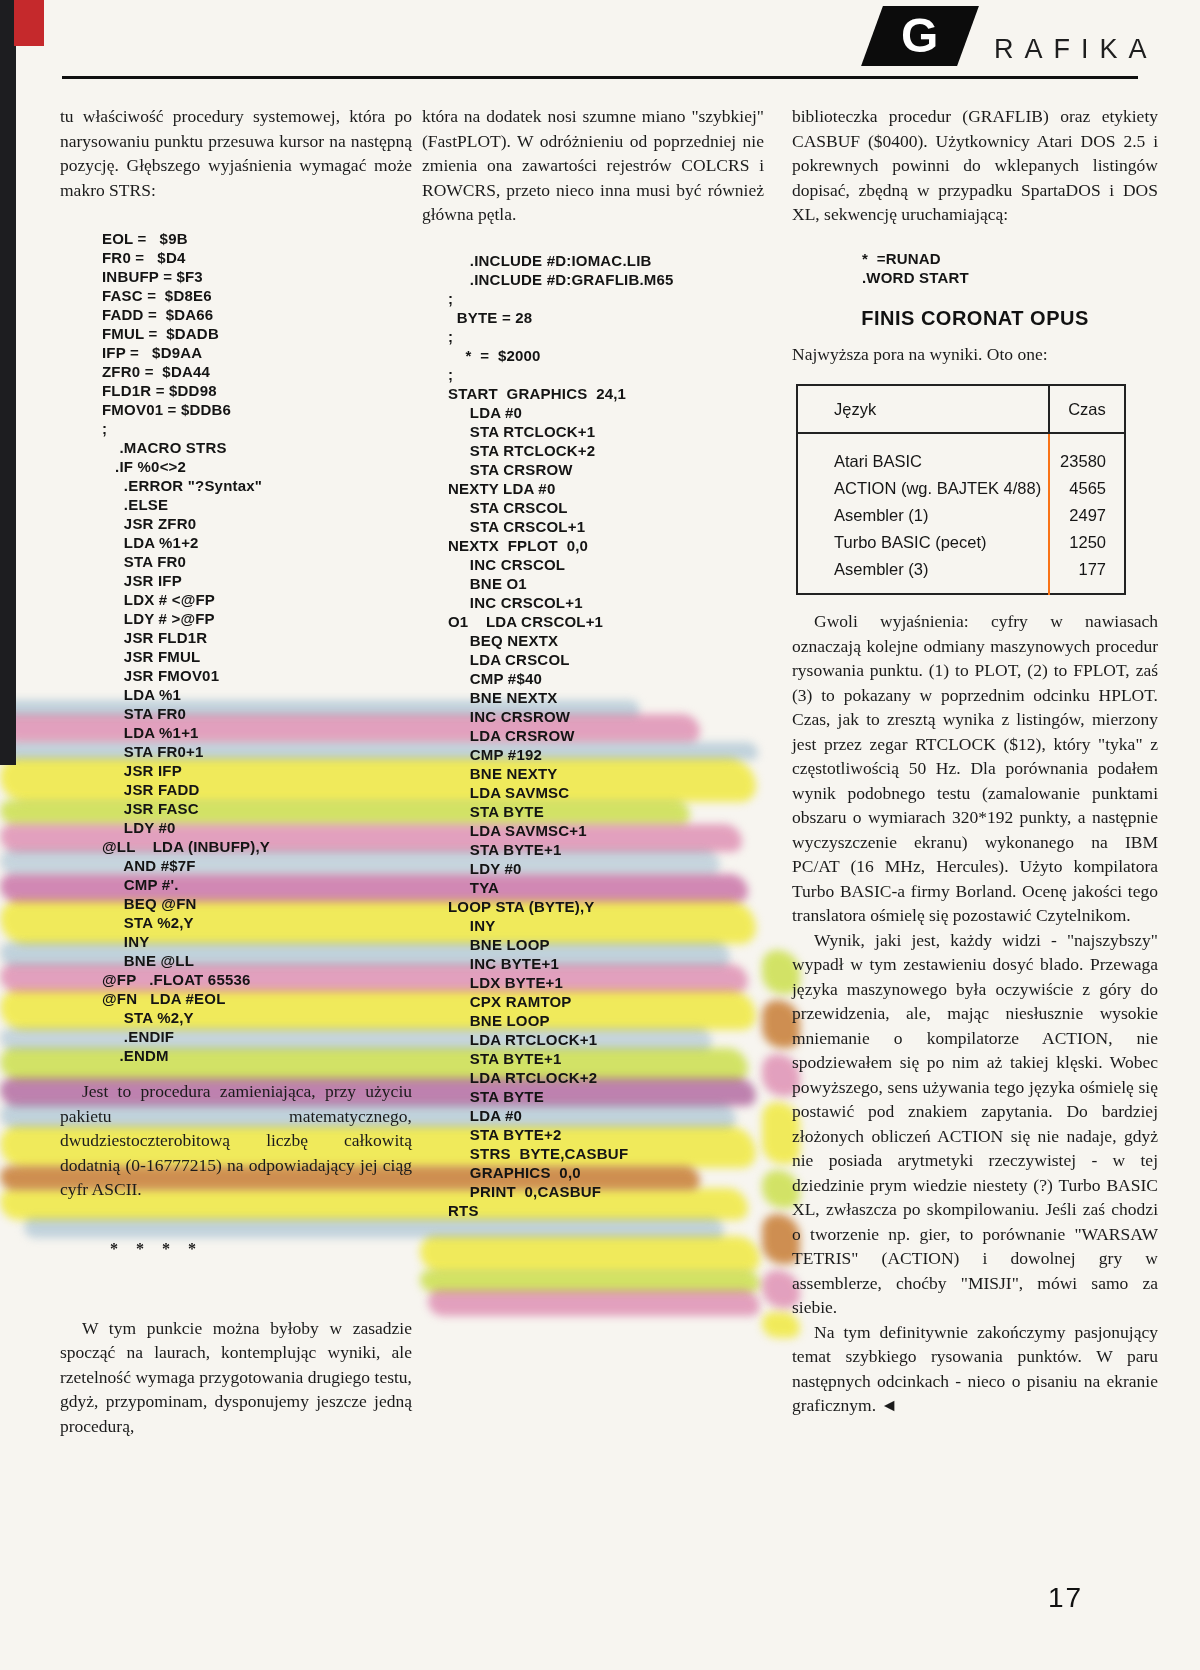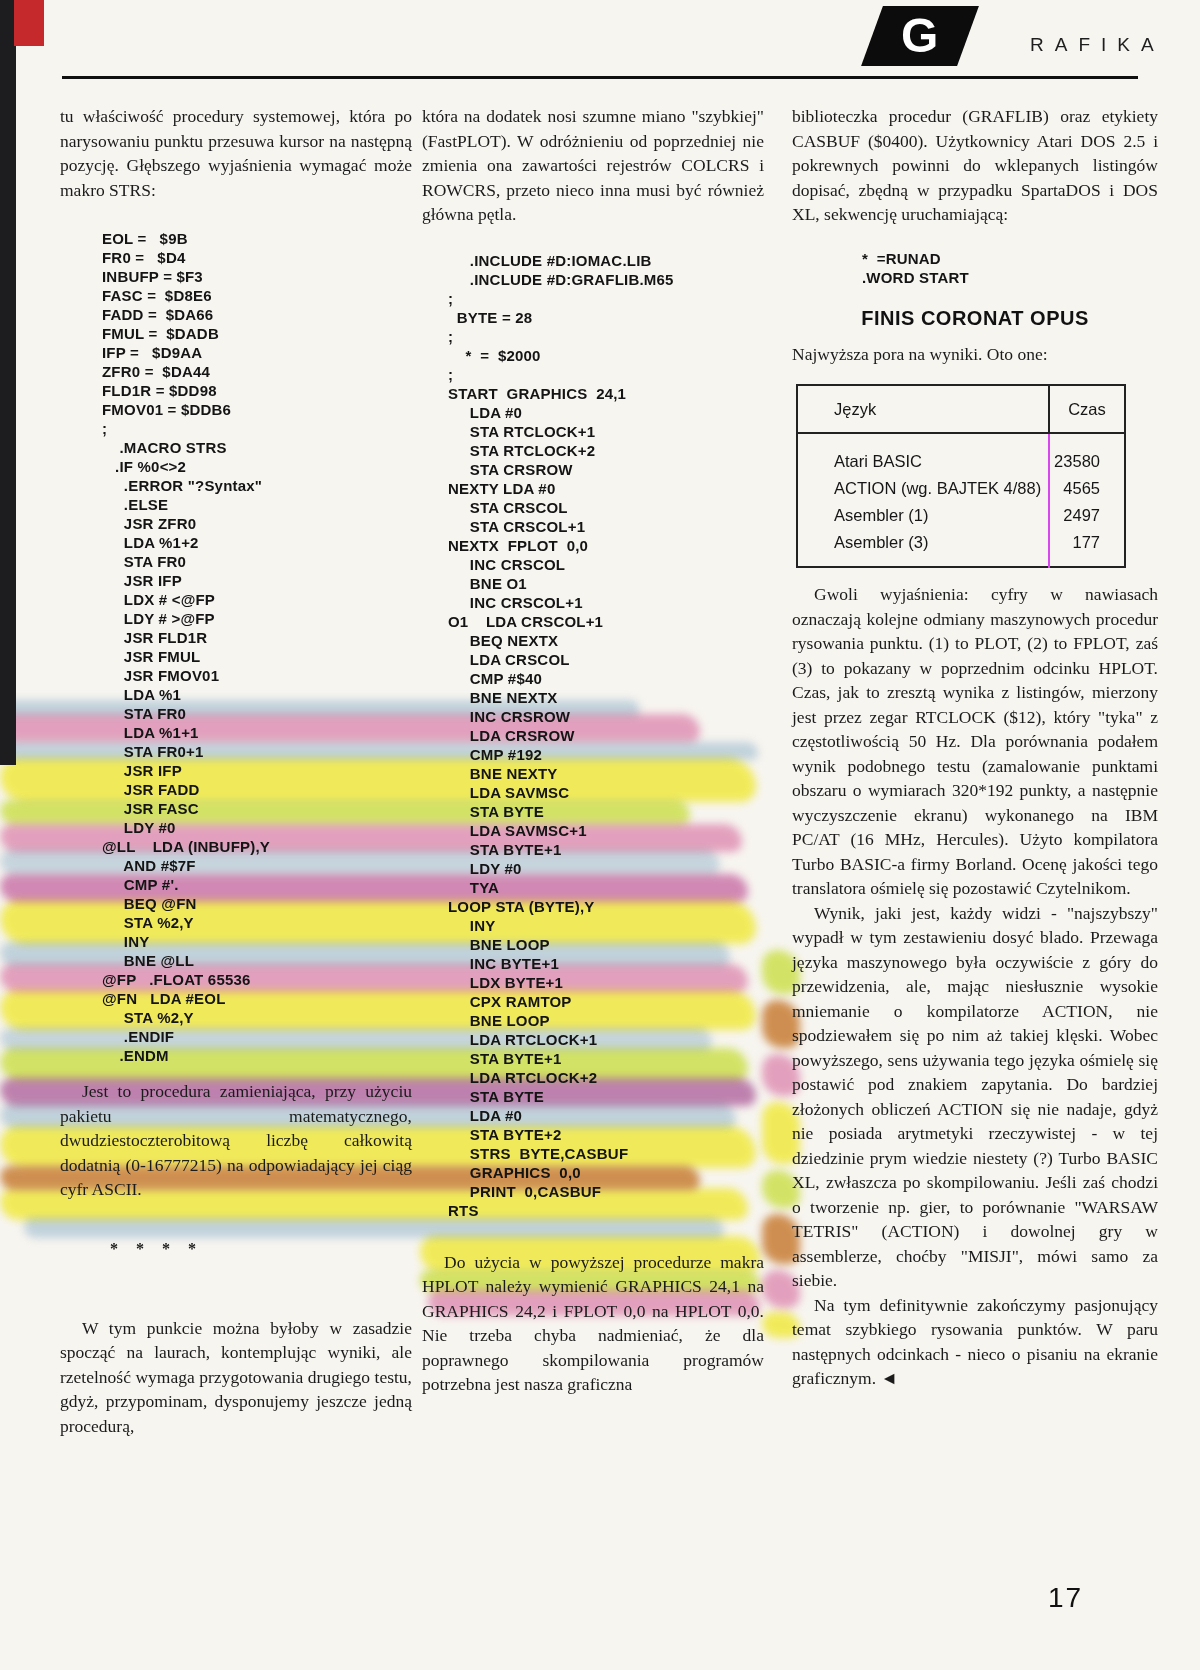--- a/index.html
+++ b/index.html
@@ -7,22 +7,22 @@
         font-family:"Liberation Serif",serif;color:#1b1b1b;}
   
   .edge-bar{position:absolute;left:0;top:0;width:16px;height:765px;background:#1d1d20;z-index:3;}
   .corner-red{position:absolute;left:14px;top:0;width:30px;height:46px;background:#c5292c;z-index:3;}
   .header-rule{position:absolute;left:62px;top:76px;width:1076px;height:3px;background:#101010;z-index:3;}
   .logo-wrap{position:absolute;left:872px;top:6px;z-index:3;}
   .logo-par{width:96px;height:60px;background:#0c0c0c;transform:skewX(-20deg);
             display:flex;align-items:center;justify-content:center;}
   .logo-g{transform:skewX(20deg);color:#fff;font-family:"Liberation Sans",sans-serif;
           font-weight:700;font-size:48px;line-height:1;}
-  .logo-text{position:absolute;left:1030px;top:34px;font-family:"Liberation Sans",sans-serif;
-             font-size:19px;letter-spacing:11px;color:#1e1e1e;z-index:3;}
+  .logo-text{position:absolute;left:994px;top:34px;font-family:"Liberation Sans",sans-serif;
+             font-size:27px;letter-spacing:11px;color:#1e1e1e;z-index:3;}
   
   #artwork{position:absolute;left:0;top:0;width:1200px;height:1670px;z-index:1;pointer-events:none;}
   .stripe{position:absolute;border-radius:22px 34px 18px 30px;filter:blur(4px);
           mix-blend-mode:multiply;opacity:.88;}
   
   .col{position:absolute;top:104px;z-index:2;}
   #col-left{left:60px;width:352px;}
   #col-mid{left:422px;width:342px;}
   #col-right{left:792px;width:366px;}
   .col p{margin:0;font-size:17.5px;line-height:24.5px;text-align:justify;}
@@ -40,21 +40,21 @@
   .section-head{margin:20px 0 0 0;text-align:center;font-family:"Liberation Sans",sans-serif;
                 font-weight:700;font-size:20px;letter-spacing:.5px;color:#111;}
   
   table.results{margin:18px 0 0 4px;width:330px;border:2.5px solid #222;border-collapse:collapse;
                 font-family:"Liberation Sans",sans-serif;font-size:16.5px;color:#161616;}
   table.results th{font-weight:400;border-bottom:2px solid #222;height:44px;}
   table.results th:first-child{text-align:left;padding-left:36px;}
   table.results th:last-child{text-align:center;width:72px;border-left:2px solid #222;}
   table.results td{height:27px;padding:0;margin-left:24px;}
   table.results td:first-child{padding-left:36px;}
-  table.results td:last-child{text-align:right;padding-right:24px;border-left:2px solid #d946ef;}
+  table.results td:last-child{text-align:right;padding-right:18px;border-left:2px solid #f97316;}
   table.results tbody tr:first-child td{padding-top:14px;}
   table.results tbody tr:last-child td{padding-bottom:10px;}
   .page-number{position:absolute;left:1048px;top:1582px;font-size:28px;letter-spacing:2px;
                color:#111;z-index:3;font-family:"Liberation Sans",sans-serif;}
 </style>
 </head>
 <body>
 
 <div class="page">
 
@@ -200,21 +200,20 @@
      LDA RTCLOCK+1
      STA BYTE+1
      LDA RTCLOCK+2
      STA BYTE
      LDA #0
      STA BYTE+2
      STRS  BYTE,CASBUF
      GRAPHICS  0,0
      PRINT  0,CASBUF
 RTS</pre>
-    <p class="indent mt-mid">Do użycia w powyższej procedurze makra HPLOT należy wymienić GRAPHICS 24,1 na GRAPHICS 24,2 i FPLOT 0,0 na HPLOT 0,0. Nie trzeba chyba nadmieniać, że dla poprawnego skompilowania programów potrzebna jest nasza graficzna</p>
   </div>
 
   <div class="col" id="col-right">
     <p>biblioteczka procedur (GRAFLIB) oraz etykiety CASBUF ($0400). Użytkownicy Atari DOS 2.5 i pokrewnych powinni do wklepanych listingów dopisać, zbędną w przypadku SpartaDOS i DOS XL, sekwencję uruchamiającą:</p>
     <pre class="code" id="code-right">*  =RUNAD
 .WORD START</pre>
     <h2 class="section-head">FINIS CORONAT OPUS</h2>
     <p class="mt-sm">Najwyższa pora na wyniki. Oto one:</p>
     <table class="results">
       <thead>
@@ -230,20 +229,24 @@
           </tr>
           <tr>
             <td>ACTION (wg. BAJTEK 4/88)</td>
             <td>4565</td>
           </tr>
           <tr>
             <td>Asembler (1)</td>
             <td>2497</td>
           </tr>
           <tr>
+            <td>Turbo BASIC (pecet)</td>
+            <td>1250</td>
+          </tr>
+          <tr>
             <td>Asembler (3)</td>
             <td>177</td>
           </tr>
         </tbody>
     </table>
     <p class="indent mt-body">Gwoli wyjaśnienia: cyfry w nawiasach oznaczają kolejne odmiany maszynowych procedur rysowania punktu. (1) to PLOT, (2) to FPLOT, zaś (3) to pokazany w poprzednim odcinku HPLOT. Czas, jak to zresztą wynika z listingów, mierzony jest przez zegar RTCLOCK ($12), który "tyka" z częstotliwością 50 Hz. Dla porównania podałem wynik podobnego testu (zamalowanie punktami obszaru o wymiarach 320*192 punkty, a następnie wyczyszczenie ekranu) wykonanego na IBM PC/AT (16 MHz, Hercules). Użyto kompilatora Turbo BASIC-a firmy Borland. Ocenę jakości tego translatora ośmielę się pozostawić Czytelnikom.</p>
     <p class="indent">Wynik, jaki jest, każdy widzi - "najszybszy" wypadł w tym zestawieniu dosyć blado. Przewaga języka maszynowego była oczywiście z góry do przewidzenia, ale, mając niesłusznie wysokie mniemanie o kompilatorze ACTION, nie spodziewałem się po nim aż takiej klęski. Wobec powyższego, sens używania tego języka ośmielę się postawić pod znakiem zapytania. Do bardziej złożonych obliczeń ACTION się nie nadaje, gdyż nie posiada arytmetyki rzeczywistej - w tej dziedzinie prym wiedzie niestety (?) Turbo BASIC XL, zwłaszcza po skompilowaniu. Jeśli zaś chodzi o tworzenie np. gier, to porównanie "WARSAW TETRIS" (ACTION) i dowolnej gry w assemblerze, choćby "MISJI", mówi samo za siebie.</p>
     <p class="indent">Na tym definitywnie zakończymy pasjonujący temat szybkiego rysowania punktów. W paru następnych odcinkach - nieco o pisaniu na ekranie graficznym. ◄</p>
   </div>
 

